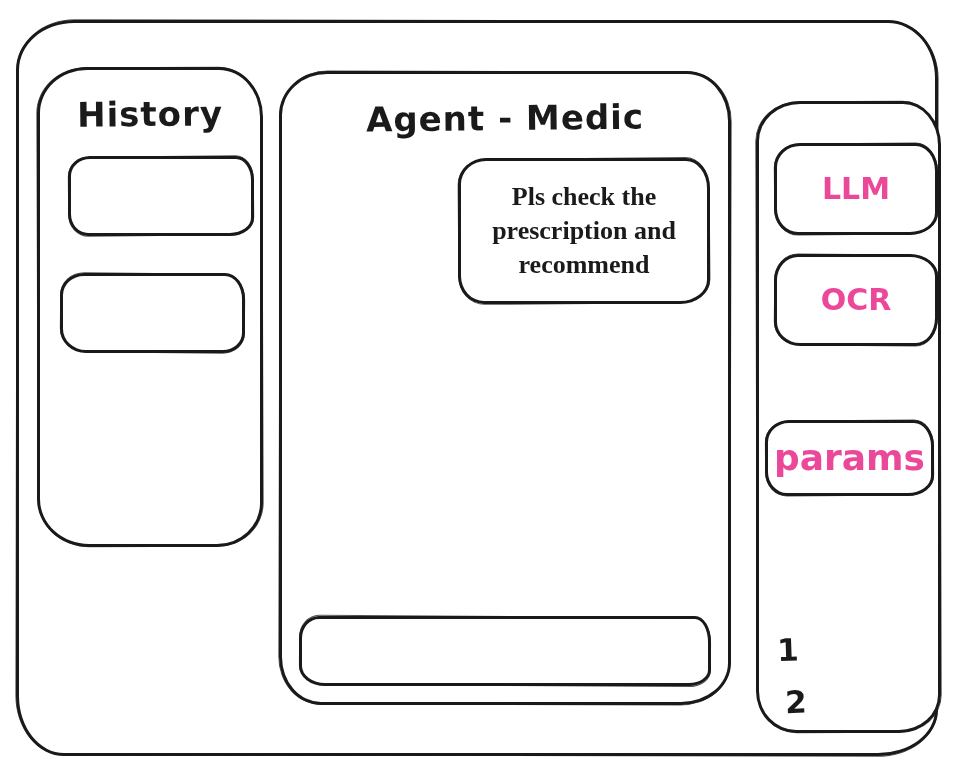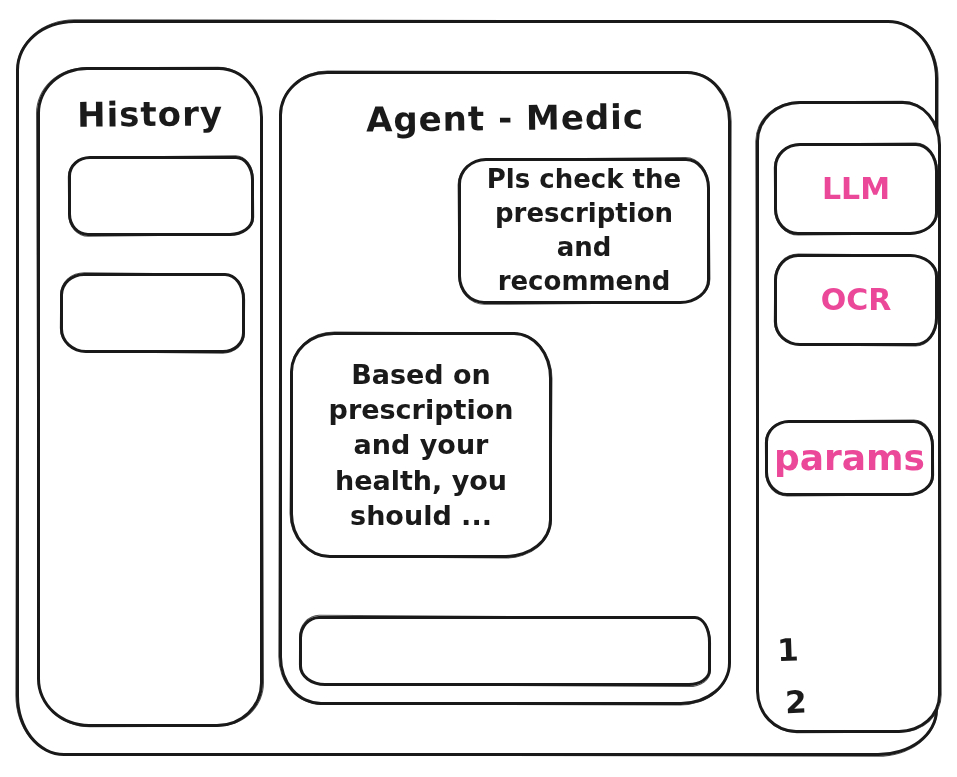--- a/index.html
+++ b/index.html
@@ -13,21 +13,21 @@
     content:"";position:absolute;inset:-3px;border:1.6px solid rgba(26,26,26,.75);
     border-radius:inherit;transform:rotate(var(--wob,.45deg));pointer-events:none;
   }
   
   .frame{
     left:16px;top:20px;width:922px;height:736px;--wob:.12deg;
     border-radius:58px 50px 60px 48px / 50px 58px 46px 60px;
   }
   
   .panel-left{
-    left:18px;top:44px;width:226px;height:660px;--wob:-.2deg;
+    left:18px;top:44px;width:226px;height:480px;--wob:-.2deg;
     border-radius:50px 44px 46px 52px / 46px 50px 44px 48px;
   }
   .panel-title{
     position:absolute;top:24px;left:0;width:100%;text-align:center;
     font-size:34px;font-weight:bold;letter-spacing:1px;transform:rotate(-.6deg);
   }
   .hist-item-1{
     left:28px;top:86px;width:186px;height:80px;--wob:-.6deg;
     border-radius:22px 18px 24px 20px / 20px 24px 18px 22px;
   }
@@ -35,21 +35,21 @@
     left:20px;top:203px;width:185px;height:80px;--wob:.6deg;
     border-radius:24px 20px 22px 26px / 22px 26px 20px 24px;
   }
   
   .panel-mid{
     left:260px;top:48px;width:452px;height:634px;--wob:.15deg;
     border-radius:48px 44px 50px 42px / 44px 50px 42px 48px;
   }
   .bubble{
     display:flex;align-items:center;justify-content:center;text-align:center;
-    font-size:26px;font-weight:bold;line-height:1.3;padding:18px 14px;
+    font-size:26px;font-weight:bold;line-height:1.3;padding:18px 14px;font-family:Liberation Serif, serif;
   }
   .bubble-user{
     left:176px;top:84px;width:252px;height:146px;--wob:-.5deg;
     border-radius:28px 24px 30px 26px / 26px 30px 24px 28px;
   }
   .bubble-bot{
     left:8px;top:258px;width:262px;height:226px;--wob:.4deg;
     font-size:27px;
     border-radius:44px 38px 46px 40px / 40px 46px 38px 44px;
   }
@@ -95,23 +95,20 @@
     <div class="panel-title">History</div>
     <div class="sk hist-item-1"></div>
     <div class="sk hist-item-2"></div>
   </aside>
 
   <main class="sk panel-mid">
     <div class="panel-title">Agent - Medic</div>
     <div class="sk bubble bubble-user">
       <span>Pls check the prescription and recommend</span>
     </div>
-    <div class="sk bubble bubble-bot">
-      <span>Based on prescription and your health, you should ...</span>
-    </div>
     <div class="sk input-box">
       <input type="text" value="" style="">
     </div>
   </main>
 
   <aside class="sk panel-right">
     <button class="sk module mod-llm">LLM</button>
     <button class="sk module mod-ocr">OCR</button>
     <button class="sk module mod-params">params</button>
     <div class="doc-item doc-item-1">1</div>

